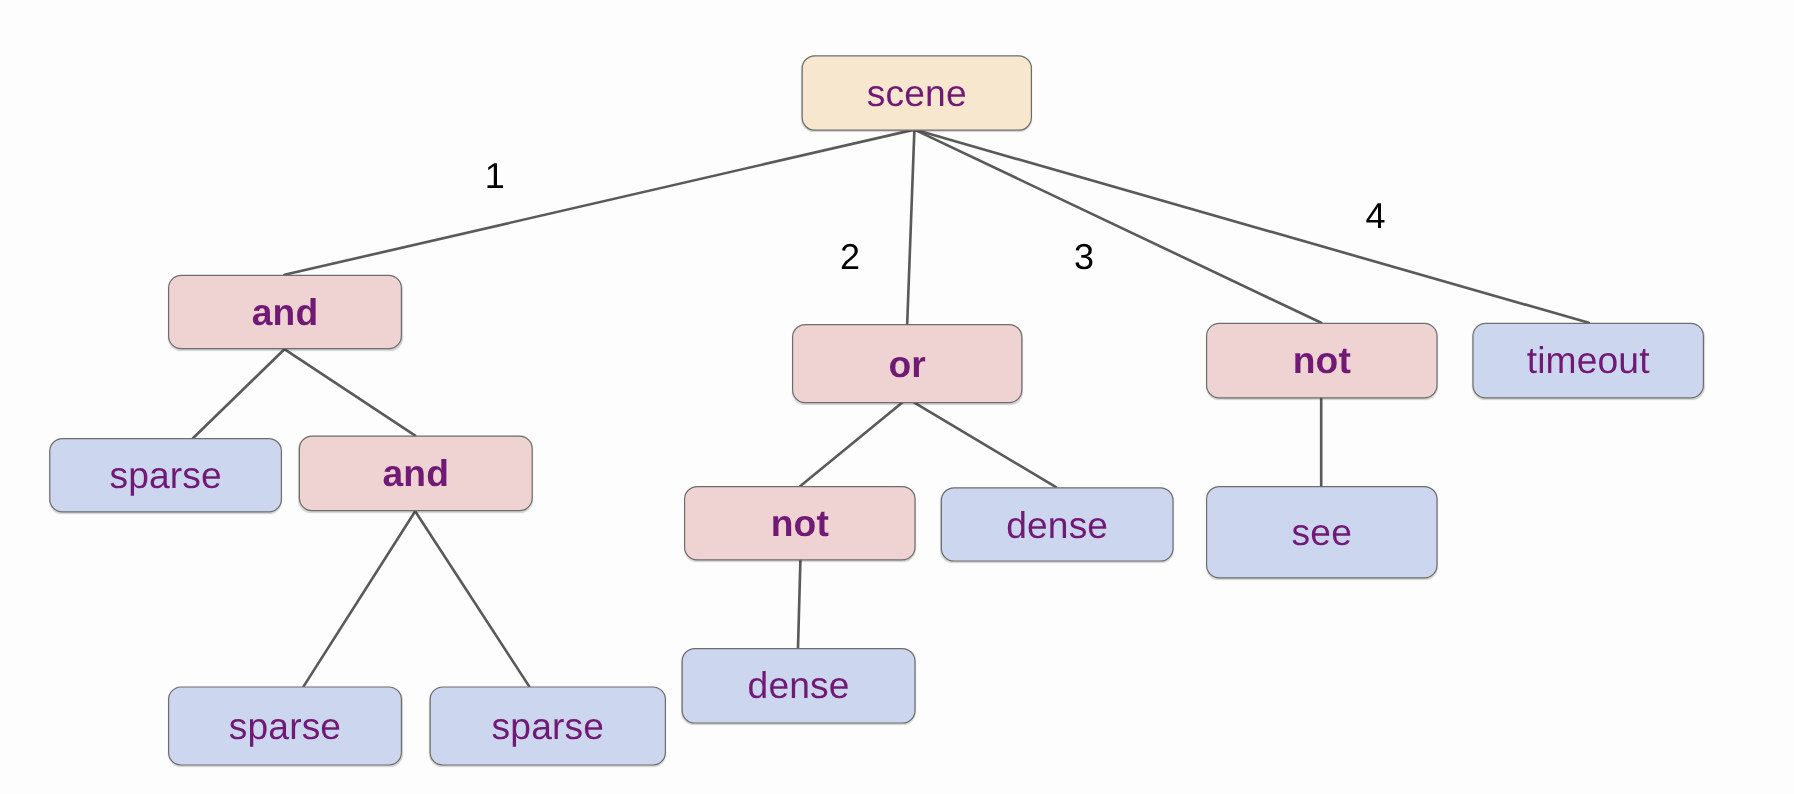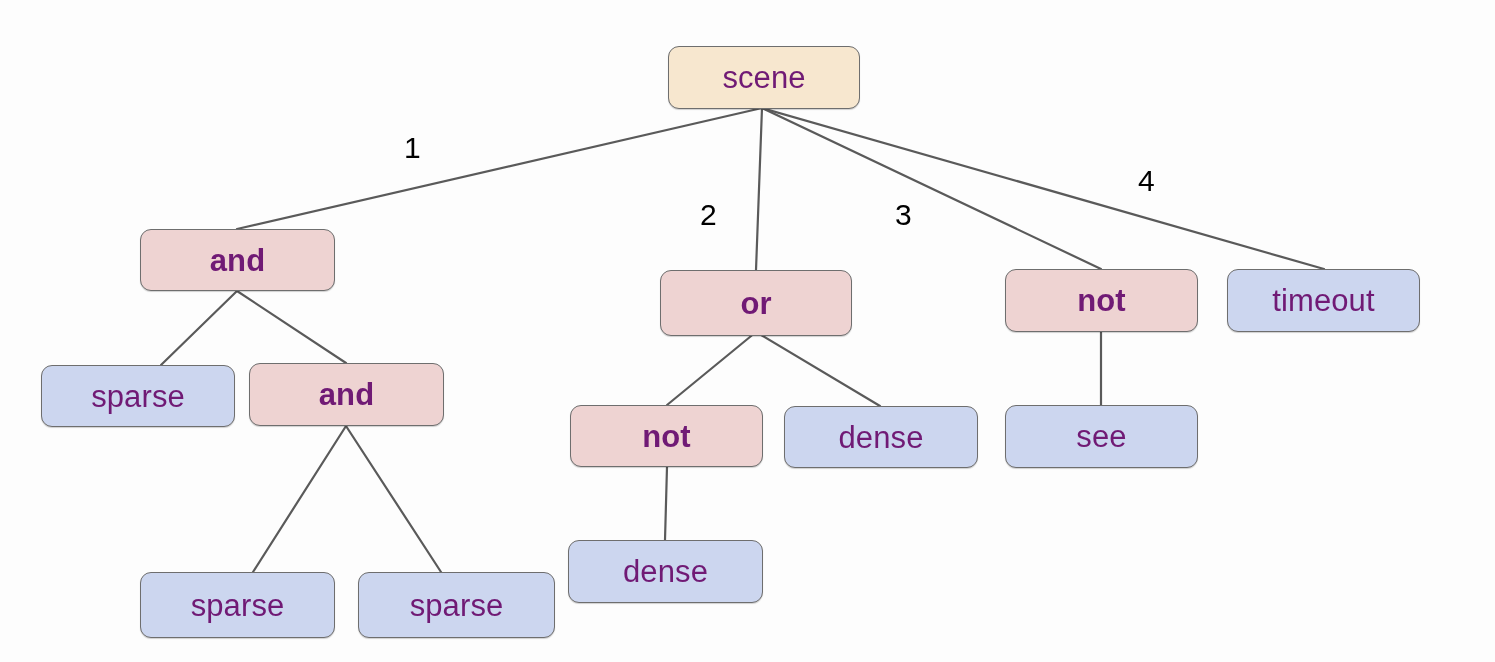--- a/index.html
+++ b/index.html
@@ -70,21 +70,21 @@
   <div id="node-layer">
       <div class="node root" style="left: 668px; top: 46px; width: 192px; height: 63px;">scene</div>
       <div class="node op" style="left: 140px; top: 229px; width: 195px; height: 62px;">and</div>
       <div class="node op" style="left: 660px; top: 270px; width: 192px; height: 66px;">or</div>
       <div class="node op" style="left: 1005px; top: 269px; width: 193px; height: 63px;">not</div>
       <div class="node leaf" style="left: 1227px; top: 269px; width: 193px; height: 63px;">timeout</div>
       <div class="node leaf" style="left: 41px; top: 365px; width: 194px; height: 62px;">sparse</div>
       <div class="node op" style="left: 249px; top: 363px; width: 195px; height: 63px;">and</div>
       <div class="node op" style="left: 570px; top: 405px; width: 193px; height: 62px;">not</div>
       <div class="node leaf" style="left: 784px; top: 406px; width: 194px; height: 62px;">dense</div>
-      <div class="node leaf" style="left: 1005px; top: 405px; width: 193px; height: 63px;">see</div>
+      <div class="node leaf" style="left: 1005px; top: 405px; width: 193px; height: 77px;">see</div>
       <div class="node leaf" style="left: 568px; top: 540px; width: 195px; height: 63px;">dense</div>
       <div class="node leaf" style="left: 140px; top: 572px; width: 195px; height: 66px;">sparse</div>
       <div class="node leaf" style="left: 358px; top: 572px; width: 197px; height: 66px;">sparse</div>
     </div>
   <div id="label-layer">
       <div class="edge-label" style="left: 404px; top: 133px;">1</div>
       <div class="edge-label" style="left: 700px; top: 200px;">2</div>
       <div class="edge-label" style="left: 895px; top: 200px;">3</div>
       <div class="edge-label" style="left: 1138px; top: 166px;">4</div>
     </div>

